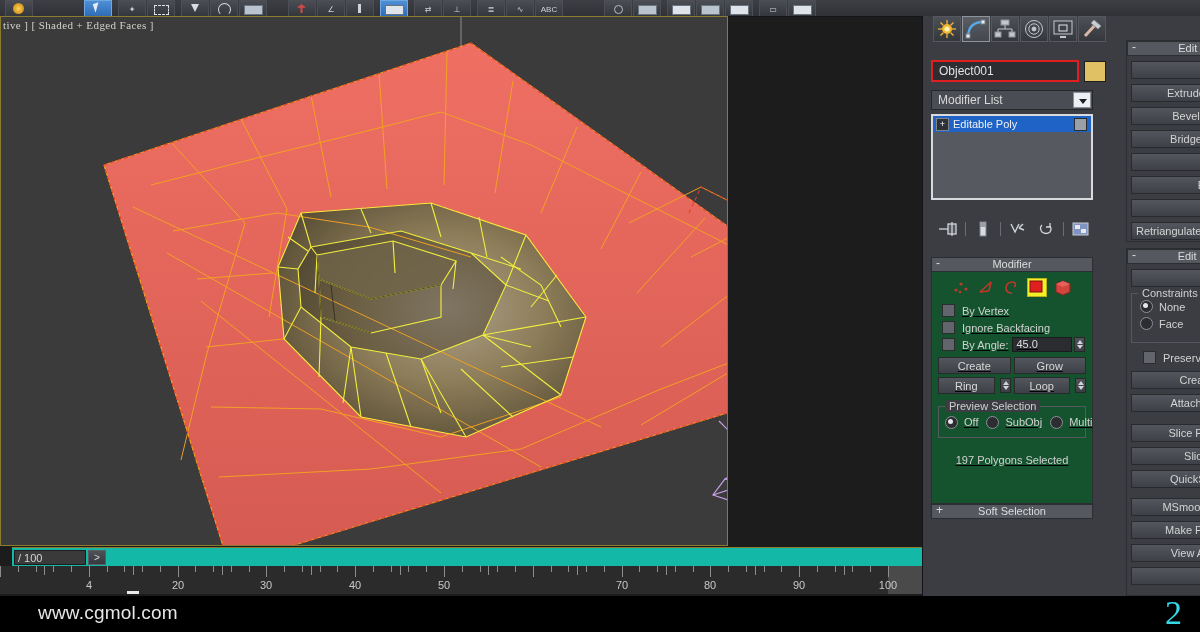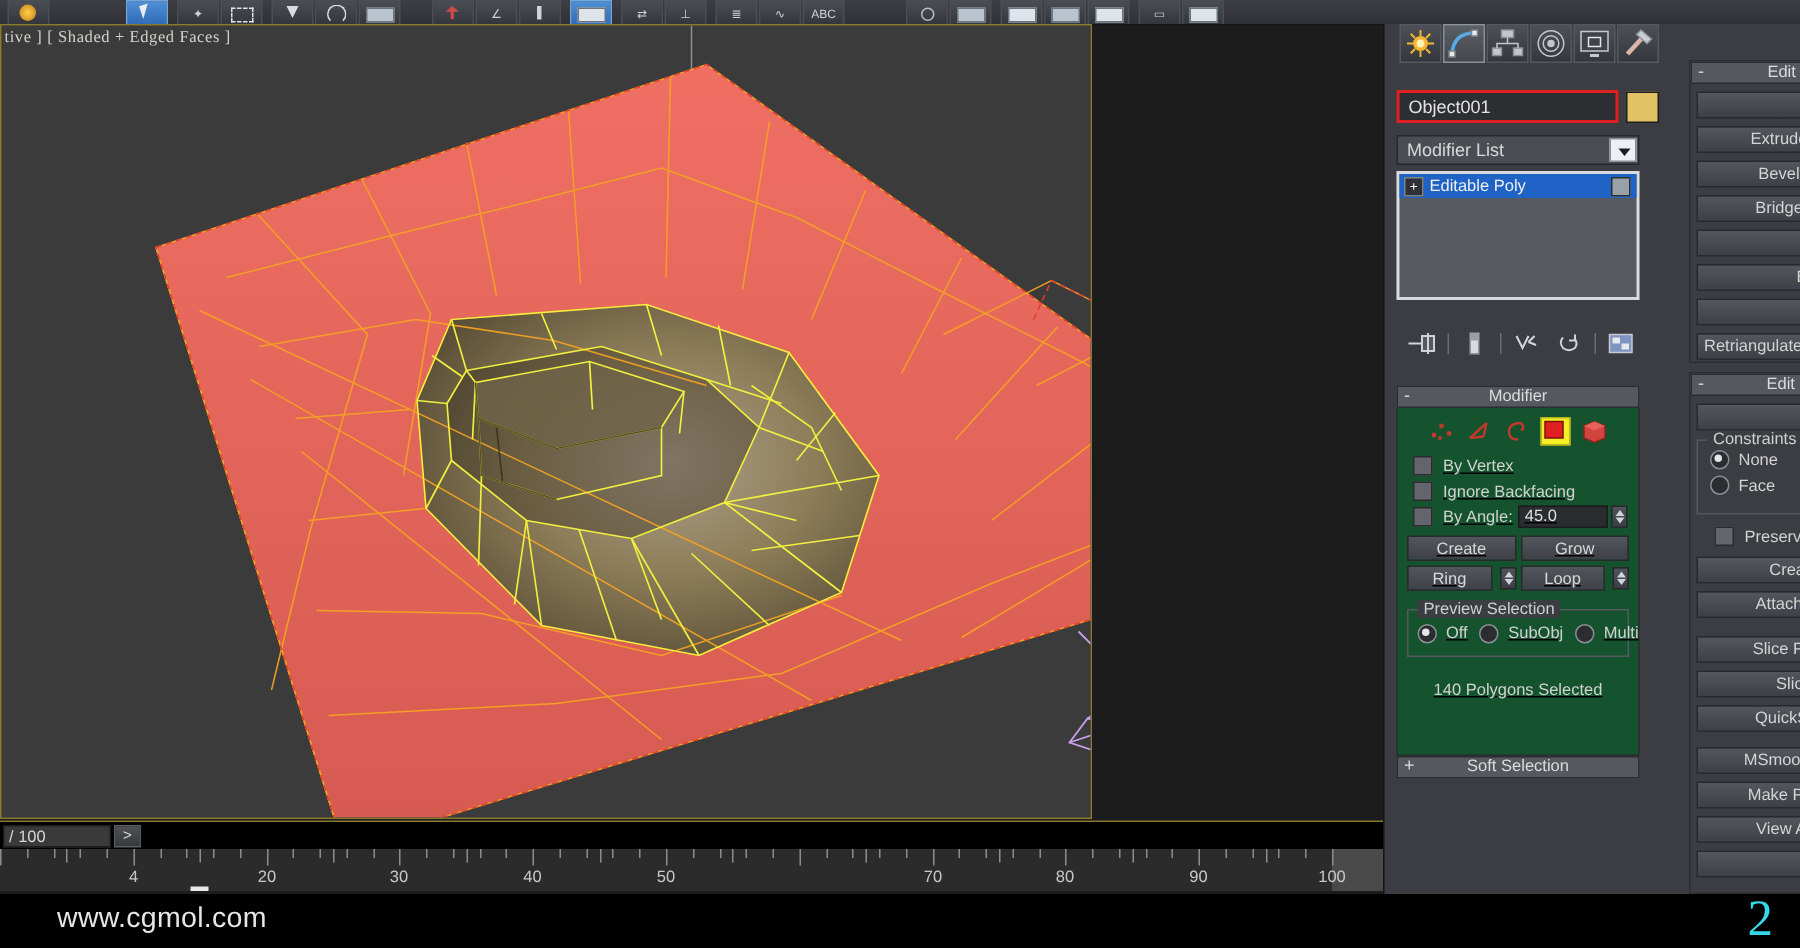--- a/index.html
+++ b/index.html
@@ -47,21 +47,21 @@
   .vc-ring{position:absolute;left:4px;top:30px;width:80px;height:44px;border:4px solid #b9bcc2;
            border-radius:50%;opacity:.75;transform:rotate(-8deg);}
   .vc-cube{position:absolute;left:22px;top:12px;width:44px;height:44px;}
   .vc-face{position:absolute;background:#cfd2d7;border:1px solid #8f949b;}
   .vc-top{left:3px;top:0;width:36px;height:22px;transform:skewY(-16deg);}
   .vc-front{left:3px;top:20px;width:36px;height:24px;transform:skewY(11deg);background:#c3c6cc;}
   .vc-txt{position:absolute;font-size:7px;color:#4c5056;font-family:"Liberation Sans",sans-serif;
           letter-spacing:.3px;}
 
   
-  .timefield{position:absolute;left:0;top:547px;width:922px;height:19px;background:#000000;
+  .timefield{position:absolute;left:12px;top:547px;width:922px;height:19px;background:#14b8a6;
              border-top:1px solid #8a7b2e;box-sizing:border-box;}
   .tf-input{position:absolute;left:2px;top:2px;width:72px;height:15px;background:#3a3a3a;
             border:1px solid #1d1d1d;color:#d6d6d6;font-size:11px;line-height:15px;padding-left:3px;
             box-sizing:border-box;}
   .tf-go{position:absolute;left:76px;top:2px;width:18px;height:15px;background:linear-gradient(#4e5156,#36383d);
          border:1px solid #5a5d63;color:#d6d6d6;font-size:10px;line-height:13px;text-align:center;
          box-sizing:border-box;}
   .ruler{position:absolute;left:0;top:566px;width:922px;height:28px;background:#2b2b2b;overflow:hidden;}
   .ruler .tick{position:absolute;top:0;width:1px;background:#8d8d8d;}
   .ruler .lbl{position:absolute;top:13px;color:#c8c8c8;font-size:11px;transform:translateX(-50%);}
@@ -686,21 +686,21 @@
               <span class="radio"></span>
               <span class="clabel">SubObj</span>
             </span>
             <span class="rrow">
               <span class="radio"></span>
               <span class="clabel">Multi</span>
             </span>
           </div>
         </div>
 
-        <div class="statustxt" style="margin-top:16px;">140 Polygons Selected</div>
+        <div class="statustxt" style="margin-top:16px;">197 Polygons Selected</div>
       </div>
     </div>
 
     <div class="roll" style="left:8px;top:488px;width:162px;">
       <div class="rollhdr">
         <span class="pm">+</span>
         <span>Soft Selection</span>
       </div>
     </div>
   </div>

